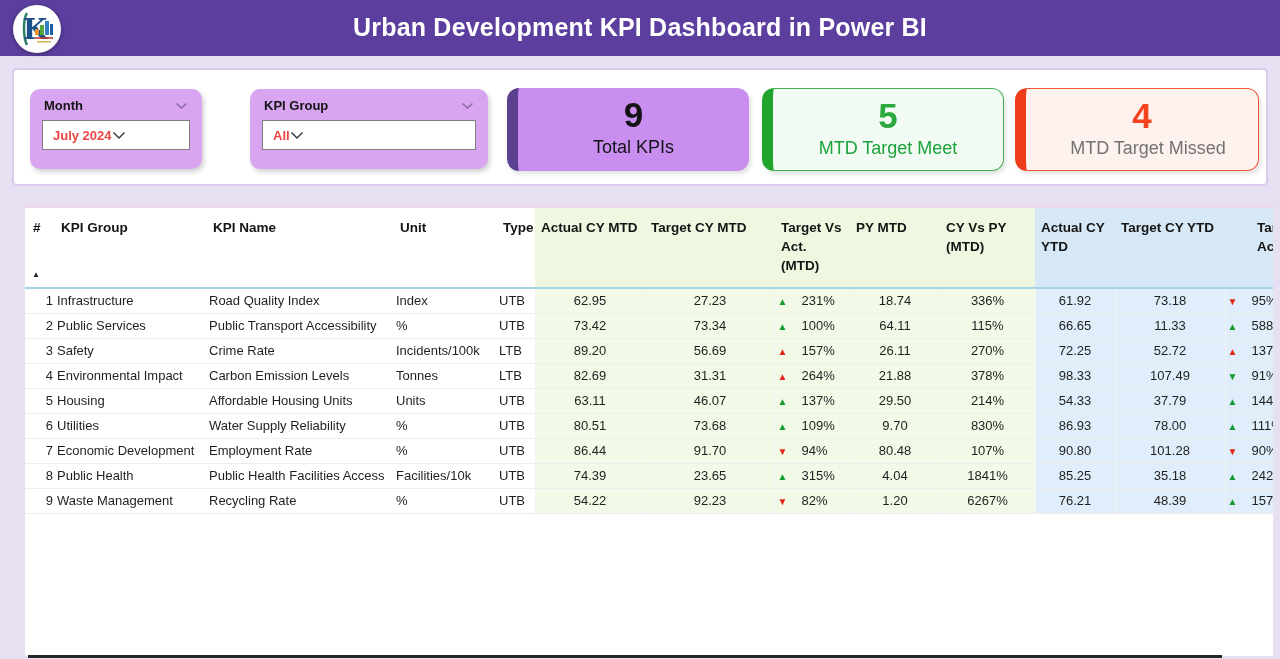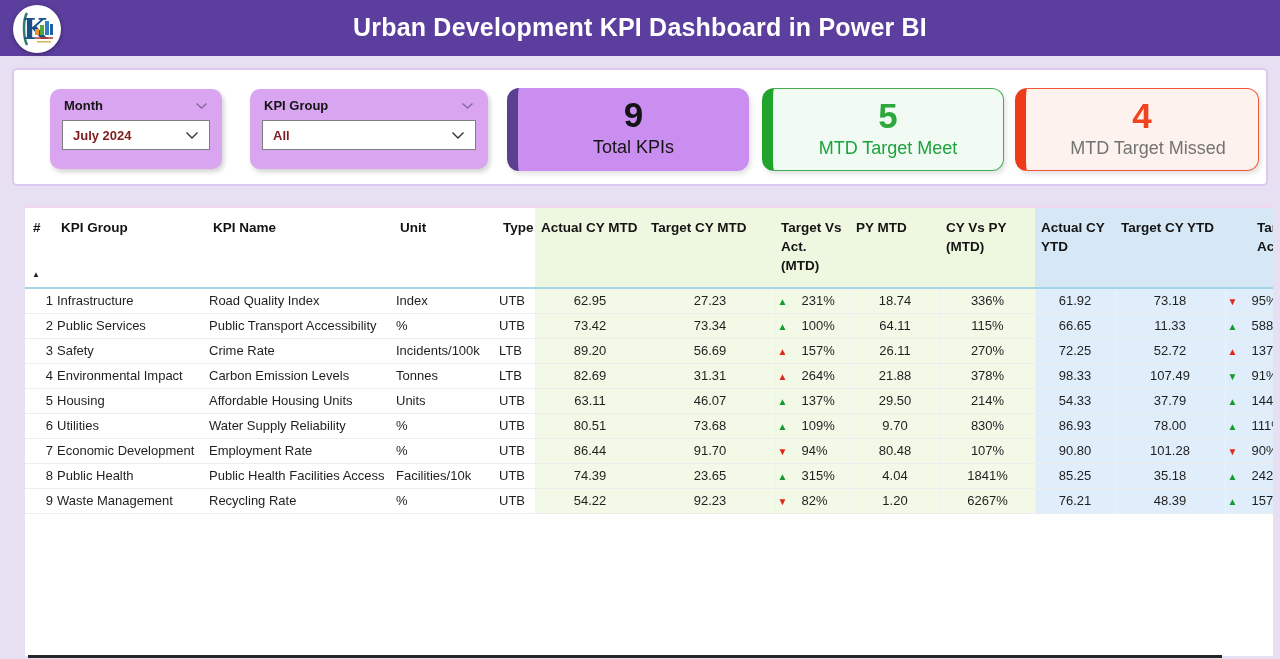--- a/index.html
+++ b/index.html
@@ -31,32 +31,32 @@
   
   .filter-panel {
     position:absolute; left:12px; top:68px; width:1256px; height:118px;
     background:#ffffff; border:2px solid #dcc9ef; border-radius:5px;
   }
   .slicer {
     position:absolute; top:19px; height:80px;
     background:#d9a4f0; border-radius:10px;
     box-shadow:2px 3px 5px rgba(0,0,0,.18);
   }
-  .slicer.month   { left:36px;  width:172px; }
+  .slicer.month   { left:16px;  width:172px; }
   .slicer.kpigroup{ left:236px; width:238px; }
   .slicer-head {
     display:flex; justify-content:space-between; align-items:center;
     padding:9px 14px 5px 14px;
     font-size:13px; font-weight:bold; color:#141414;
   }
   .slicer-select {
     margin:2px 12px 0 12px; height:30px;
     background:#ffffff; border:1px solid #7e7e7e;
-    display:flex; justify-content:space-between; align-items:center;
-    padding:0 10px; font-size:13px; font-weight:bold; color:#7f1d1d;
+    display:flex; justify-content:flex-start; align-items:center;
+    padding:0 10px; font-size:13px; font-weight:bold; color:#ef4444;
     cursor:pointer;
   }
   .chev svg { display:block; }
 
   .kpi-card {
     position:absolute; top:18px; height:83px;
     border-radius:12px; text-align:center;
     box-shadow:2px 3px 5px rgba(0,0,0,.12);
   }
   .kpi-card.purple {

